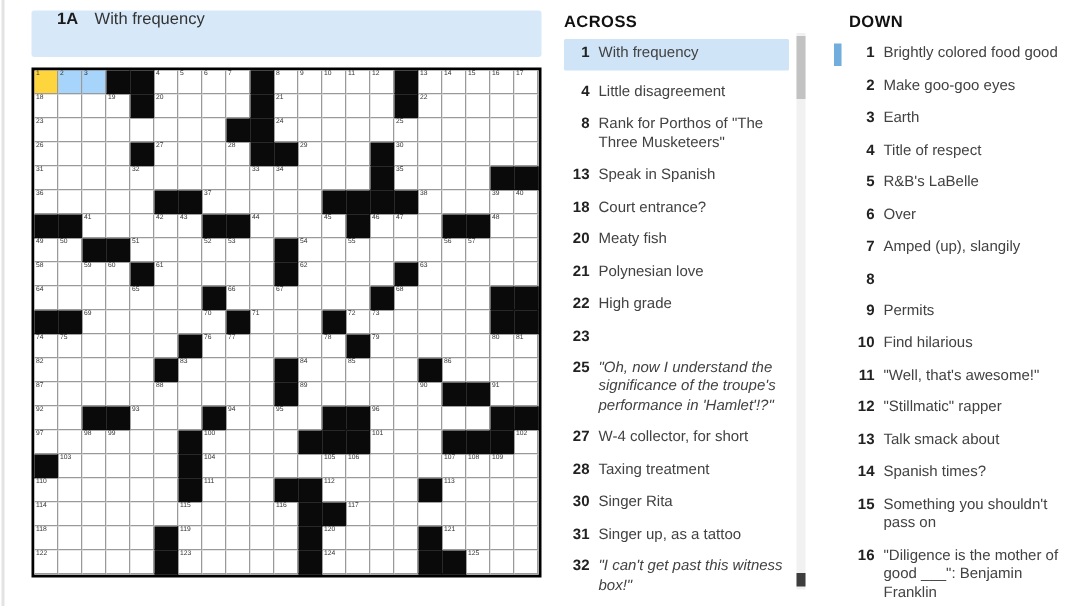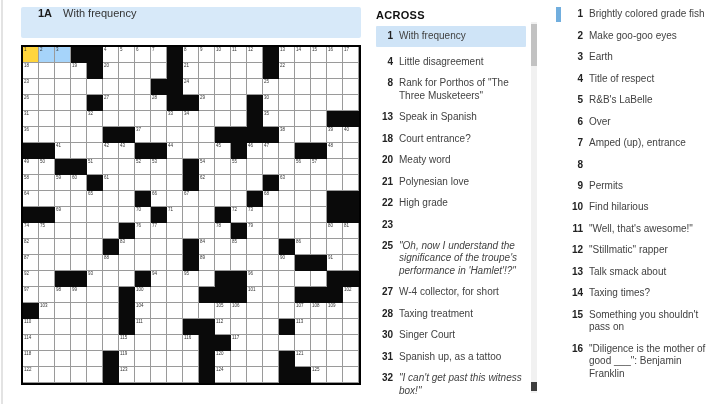--- a/index.html
+++ b/index.html
@@ -765,21 +765,21 @@
         <div class="clue-item">
           <span class="clue-num">13</span>
           <span class="clue-txt">Speak in Spanish</span>
         </div>
         <div class="clue-item">
           <span class="clue-num">18</span>
           <span class="clue-txt">Court entrance?</span>
         </div>
         <div class="clue-item">
           <span class="clue-num">20</span>
-          <span class="clue-txt">Meaty word</span>
+          <span class="clue-txt">Meaty fish</span>
         </div>
         <div class="clue-item">
           <span class="clue-num">21</span>
           <span class="clue-txt">Polynesian love</span>
         </div>
         <div class="clue-item">
           <span class="clue-num">22</span>
           <span class="clue-txt">High grade</span>
         </div>
         <div class="clue-item">
@@ -792,44 +792,45 @@
         <div class="clue-item">
           <span class="clue-num">27</span>
           <span class="clue-txt">W-4 collector, for short</span>
         </div>
         <div class="clue-item">
           <span class="clue-num">28</span>
           <span class="clue-txt">Taxing treatment</span>
         </div>
         <div class="clue-item">
           <span class="clue-num">30</span>
-          <span class="clue-txt">Singer Court</span>
+          <span class="clue-txt">Singer Rita</span>
         </div>
         <div class="clue-item">
           <span class="clue-num">31</span>
-          <span class="clue-txt">Spanish up, as a tattoo</span>
+          <span class="clue-txt">Singer up, as a tattoo</span>
         </div>
         <div class="clue-item">
           <span class="clue-num">32</span>
           <span class="clue-txt italic">"I can't get past this witness box!"</span>
         </div>
       </div>
   </div>
 
   <div id="across-scrollbar">
     <div id="across-scroll-thumb"></div>
     <div id="across-scroll-end"></div>
   </div>
 
   <div id="down-panel" class="panel">
+    <div class="panel-title">DOWN</div>
     <div id="down-list">
         <div class="clue-item">
           <div class="cross-bar"></div>
           <span class="clue-num">1</span>
-          <span class="clue-txt">Brightly colored grade fish</span>
+          <span class="clue-txt">Brightly colored food good</span>
         </div>
         <div class="clue-item">
           <span class="clue-num">2</span>
           <span class="clue-txt">Make goo-goo eyes</span>
         </div>
         <div class="clue-item">
           <span class="clue-num">3</span>
           <span class="clue-txt">Earth</span>
         </div>
         <div class="clue-item">
@@ -839,21 +840,21 @@
         <div class="clue-item">
           <span class="clue-num">5</span>
           <span class="clue-txt">R&amp;B's LaBelle</span>
         </div>
         <div class="clue-item">
           <span class="clue-num">6</span>
           <span class="clue-txt">Over</span>
         </div>
         <div class="clue-item">
           <span class="clue-num">7</span>
-          <span class="clue-txt">Amped (up), entrance</span>
+          <span class="clue-txt">Amped (up), slangily</span>
         </div>
         <div class="clue-item">
           <span class="clue-num">8</span>
         </div>
         <div class="clue-item">
           <span class="clue-num">9</span>
           <span class="clue-txt">Permits</span>
         </div>
         <div class="clue-item">
           <span class="clue-num">10</span>
@@ -866,21 +867,21 @@
         <div class="clue-item">
           <span class="clue-num">12</span>
           <span class="clue-txt">"Stillmatic" rapper</span>
         </div>
         <div class="clue-item">
           <span class="clue-num">13</span>
           <span class="clue-txt">Talk smack about</span>
         </div>
         <div class="clue-item">
           <span class="clue-num">14</span>
-          <span class="clue-txt">Taxing times?</span>
+          <span class="clue-txt">Spanish times?</span>
         </div>
         <div class="clue-item">
           <span class="clue-num">15</span>
           <span class="clue-txt">Something you shouldn't pass on</span>
         </div>
         <div class="clue-item">
           <span class="clue-num">16</span>
           <span class="clue-txt">"Diligence is the mother of good ___": Benjamin Franklin</span>
         </div>
       </div>

